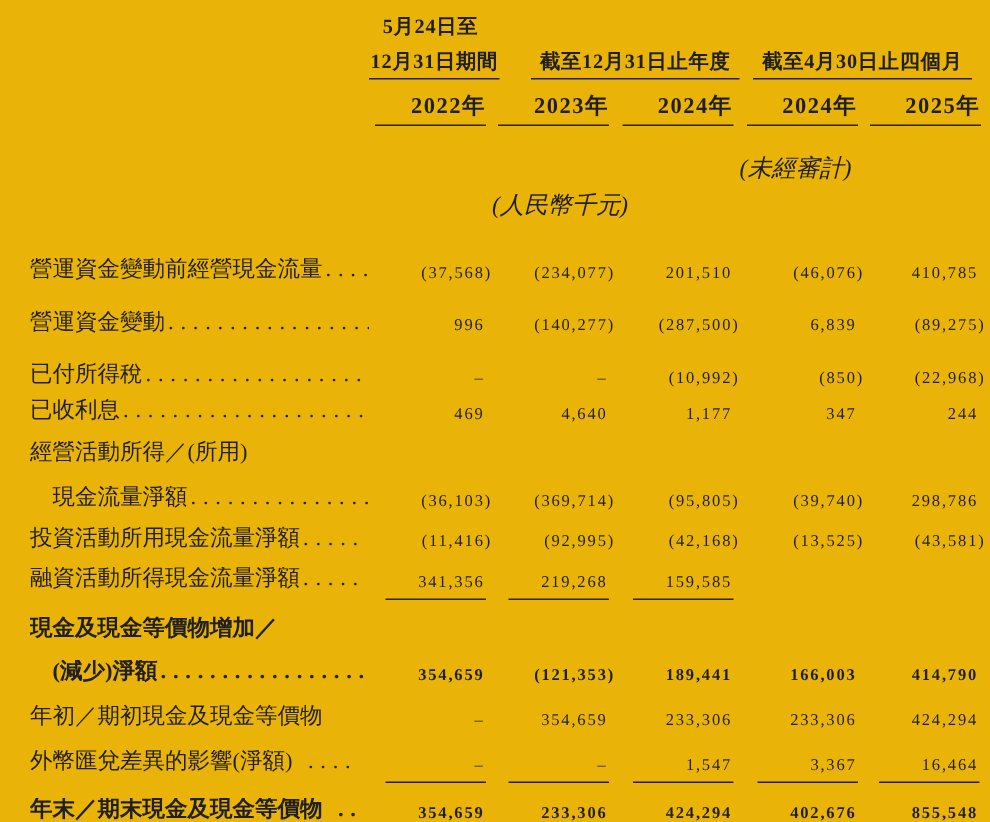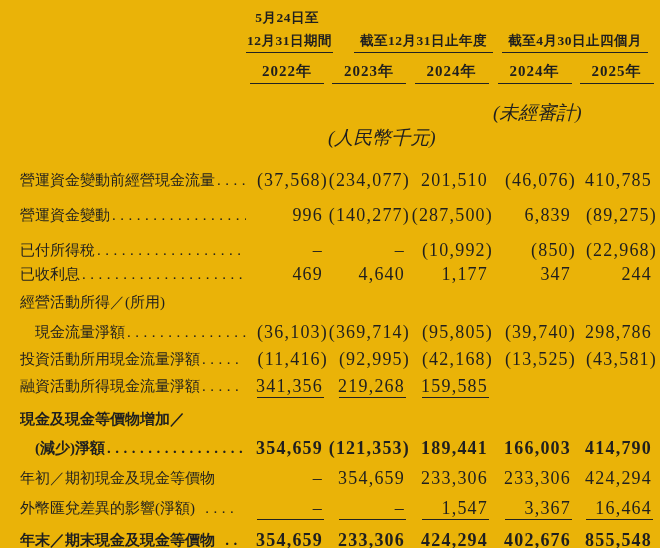--- a/index.html
+++ b/index.html
@@ -18,35 +18,35 @@
   .hrow { line-height:17px; }
   .hd { font-weight:700; font-size:13.5px; letter-spacing:.5px; text-align:center; white-space:nowrap; }
   .hr1 { margin-top:3px; height:20px; }
   .hr2 { margin-top:3px; height:27px; }
   .hr3 { margin-top:4px; height:28px; }
   .u-text { display:inline-block; border-bottom:1.5px solid #222; padding:0 1px 3px 1px; }
   .grp2 { grid-column:3/5; text-align:right; }
   .grp3 { grid-column:5/7; }
   .grp2 .u-text, .grp3 .u-text { padding:0 6px 3px 6px; }
   .year { font-weight:700; font-size:15px; letter-spacing:1px; text-align:center; }
-  .yline { display:inline-block; width:74px; text-align:center; border-bottom:1.5px solid #222; padding-bottom:3px; }
+  .yline { display:inline-block; width:74px; text-align:right; border-bottom:1.5px solid #222; padding-bottom:3px; }
   .noterow { height:18px; }
-  .note { font-style:italic; font-size:19px; text-align:left; white-space:nowrap; }
+  .note { font-style:italic; font-size:16px; text-align:left; white-space:nowrap; }
   .pos-c4 { grid-column:5/6; }
   .pos-c2 { grid-column:3/4; }
   .mt12 { margin-top:13px; }
   .mt6 { margin-top:7px; }
   
   .tbody { margin-top:25px; }
   .trow { line-height:17px; }
   .lbl { font-size:15px; white-space:nowrap; overflow:hidden; }
   .dots { letter-spacing:4.5px; padding-left:2px; font-size:15px; }
   .ind { padding-left:15px; }
   .cell { text-align:right; }
-  .num { display:inline-block; font-size:18px; letter-spacing:1.2px; white-space:nowrap; }
+  .num { display:inline-block; font-size:11px; letter-spacing:1.2px; white-space:nowrap; }
   .num.no-paren { padding-right:5px; }
   .bold .lbl, .bold .num, .bold .dots { font-weight:700; }
   .rule  { border-top:1.5px solid #222; width:67px; margin:2px 4px 0 auto; height:0; }
 </style>
 </head>
 <body>
 
 <div class="page">
 
   <div class="grid hrow hr1">

